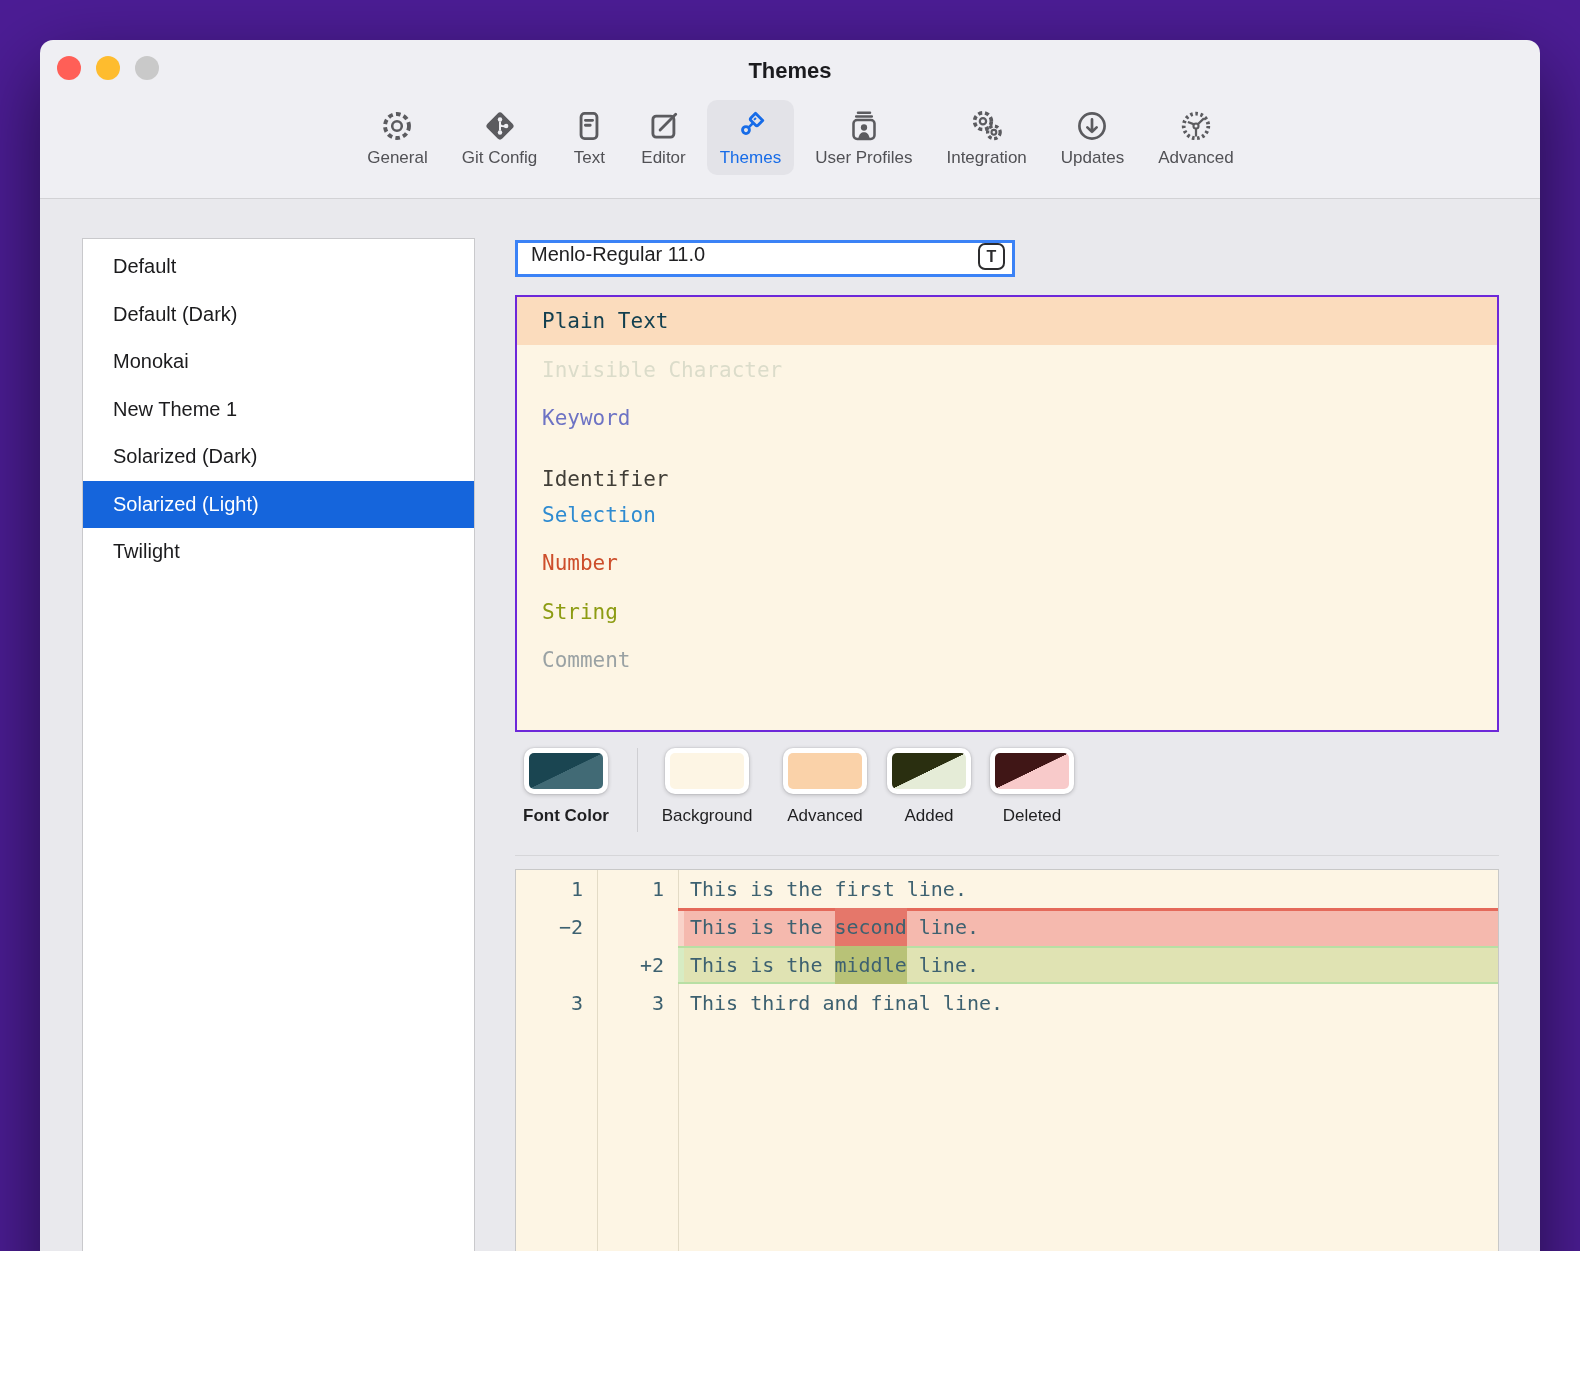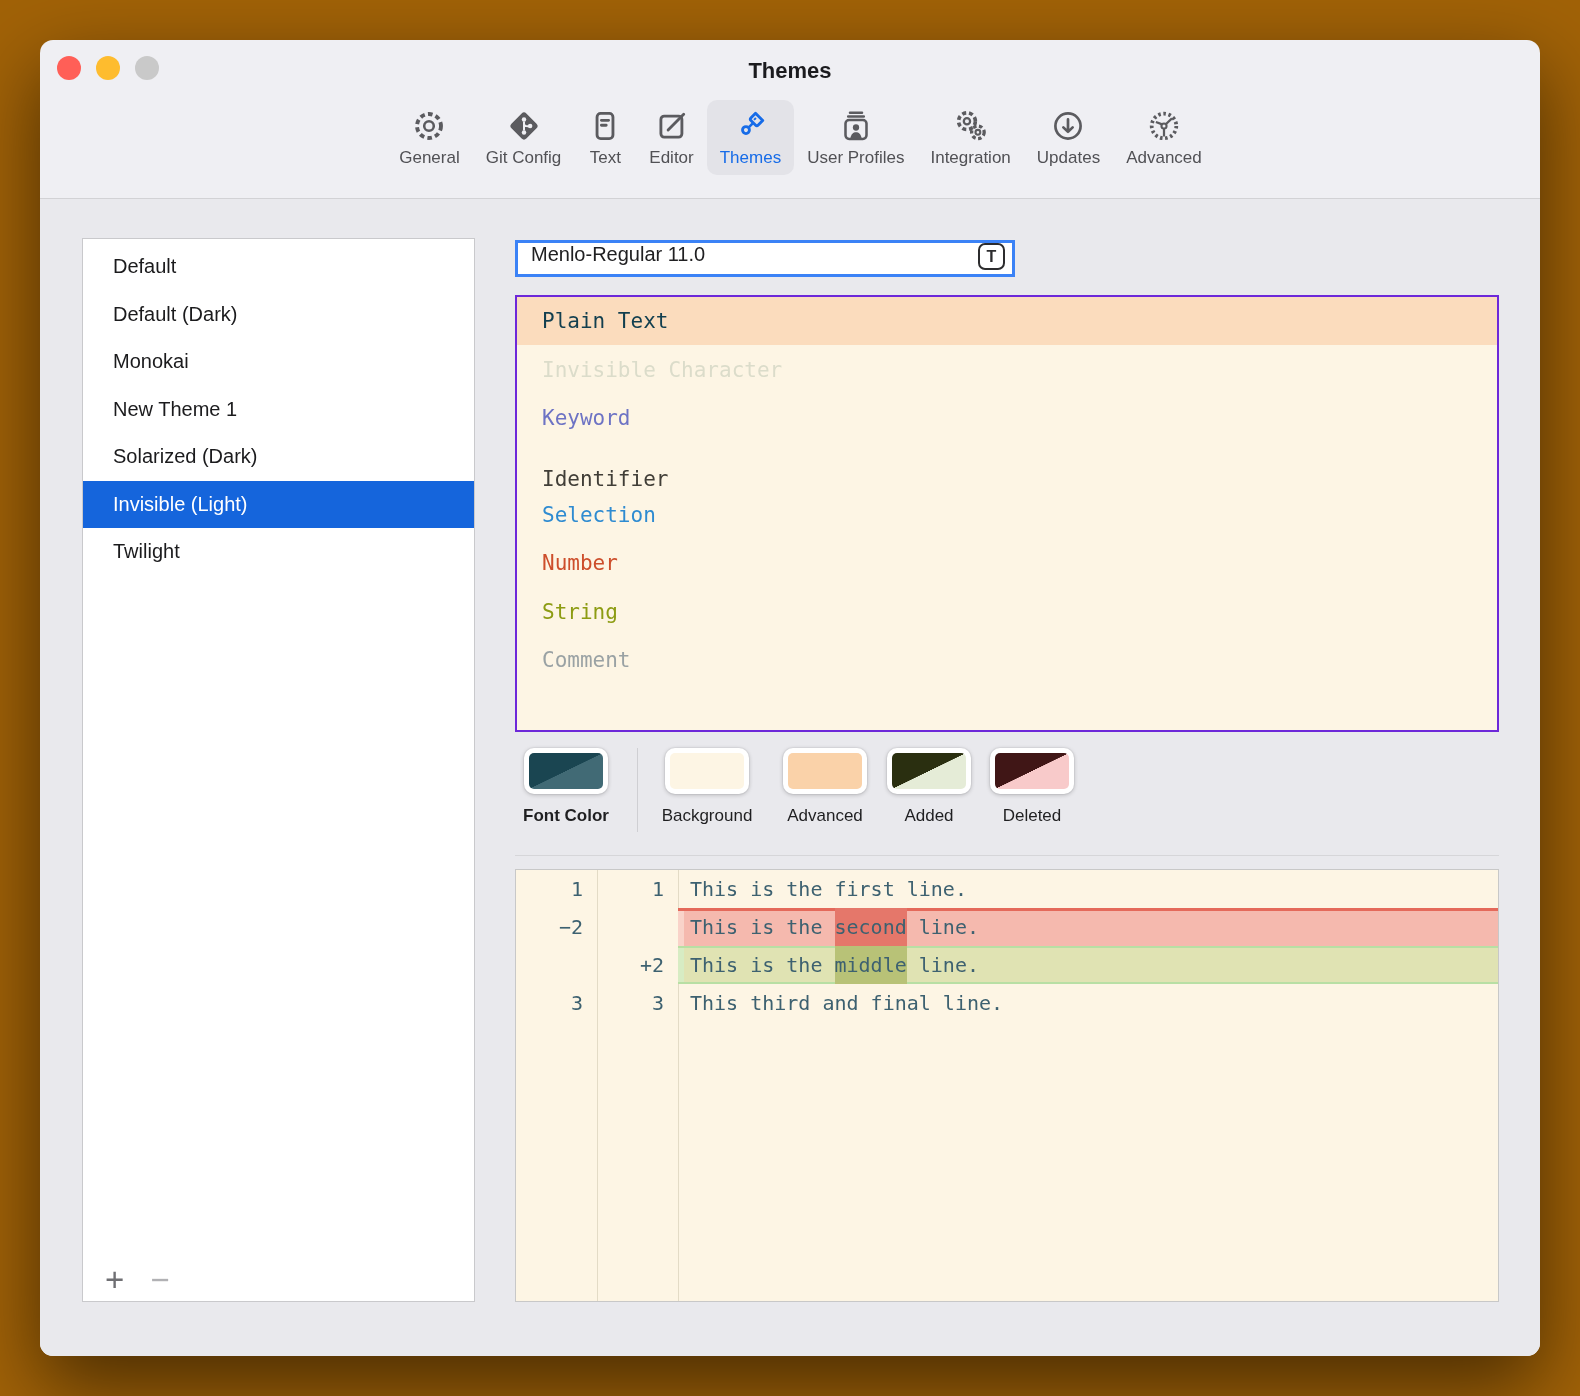--- a/index.html
+++ b/index.html
@@ -1,28 +1,28 @@
 <!DOCTYPE html>
 <html><head>
 <meta charset="utf-8">
 <style>
   html,body{margin:0;padding:0;}
-  .stage{position:relative;width:1580px;height:1396px;background:#a16207;font-family:"Liberation Sans",sans-serif;overflow:hidden;}
+  .stage{position:relative;width:1580px;height:1251px;background:#4c1d95;font-family:"Liberation Sans",sans-serif;overflow:hidden;}
   .window{position:absolute;left:40px;top:40px;width:1500px;height:1316px;background:#efeff3;border-radius:13px;overflow:hidden;box-shadow:0 30px 80px rgba(0,0,0,.55);}
   
   .titlebar{position:relative;height:60px;}
   .traffic{position:absolute;left:17px;top:16px;display:flex;gap:15px;}
   .light{width:24px;height:24px;border-radius:50%;}
   .light.red{background:#ff5f57;}
   .light.yellow{background:#febc2e;}
   .light.gray{background:#c9c9c9;}
   .win-title{text-align:center;line-height:62px;font-size:22px;font-weight:700;color:#1b1b1e;}
   
   .toolbar-section{height:98px;border-bottom:1px solid #d2d2d5;}
-  .toolbar{display:flex;justify-content:center;align-items:flex-start;margin-left:21px;}
+  .toolbar{display:flex;justify-content:center;align-items:flex-start;gap:8px;margin-left:21px;}
   .tb-item{display:flex;flex-direction:column;align-items:center;gap:4px;padding:8px 13px 7px;border-radius:10px;color:#5b5b5f;cursor:default;}
   .tb-item.selected{background:#e3e3e8;color:#176ce8;}
   .tb-icon{width:36px;height:36px;}
   .tb-icon svg{width:36px;height:36px;display:block;}
   .tb-label{font-size:17px;color:#515155;white-space:nowrap;}
   .tb-item.selected .tb-label{color:#176ce8;}
   
   .content{position:absolute;left:0;top:159px;right:0;bottom:0;background:#e9e9ed;}
   
   .theme-list{position:absolute;left:42px;top:39px;width:393px;height:1064px;background:#ffffff;border:1px solid #c9c9cc;box-sizing:border-box;padding-top:4px;}
@@ -179,21 +179,21 @@
           <div class="theme-row">
             <span>Monokai</span>
           </div>
           <div class="theme-row">
             <span>New Theme 1</span>
           </div>
           <div class="theme-row">
             <span>Solarized (Dark)</span>
           </div>
           <div class="theme-row selected" style="background: rgb(21, 101, 220);">
-            <span>Invisible (Light)</span>
+            <span>Solarized (Light)</span>
           </div>
           <div class="theme-row">
             <span>Twilight</span>
           </div>
           <div class="list-actions">
             <div class="list-btn add">+</div>
             <div class="list-btn remove">−</div>
           </div>
         </div>
 

